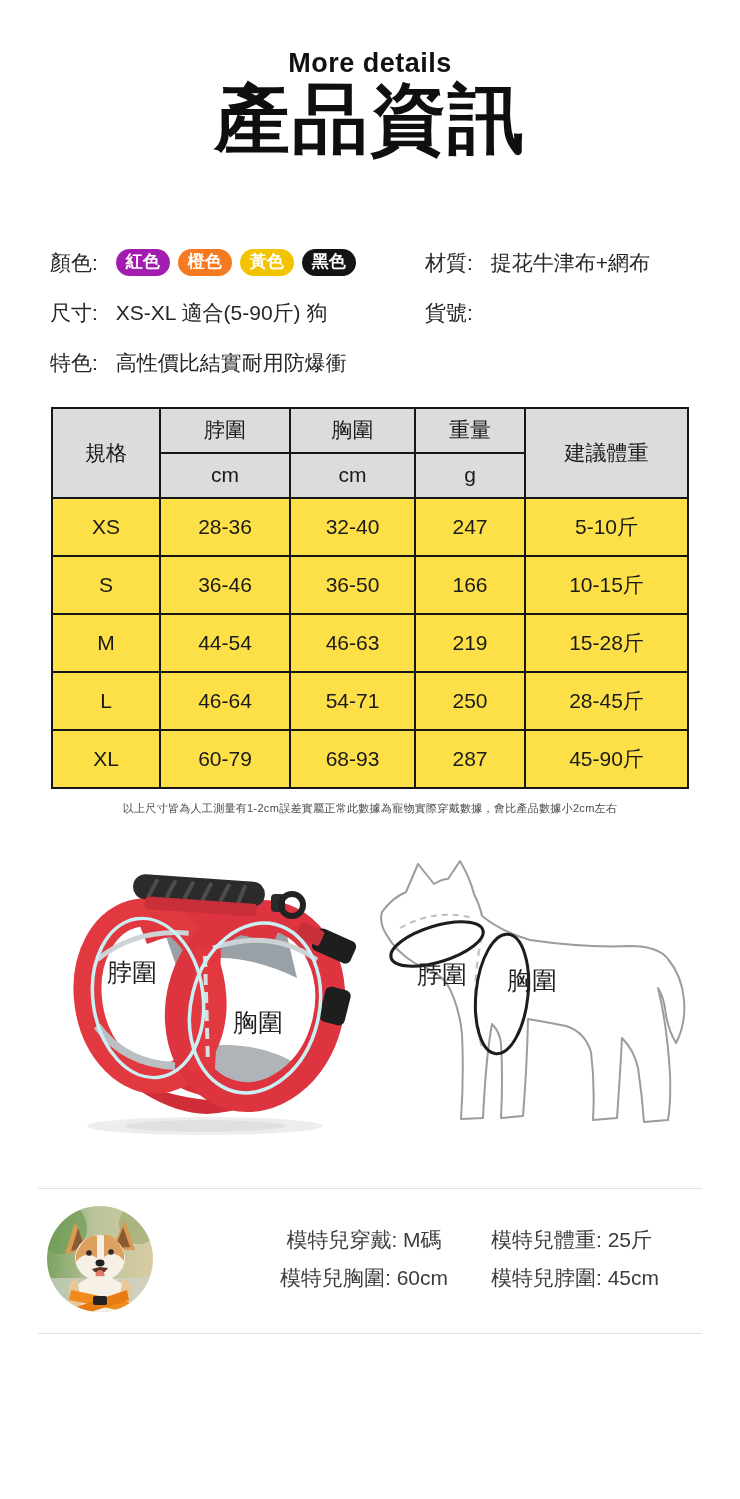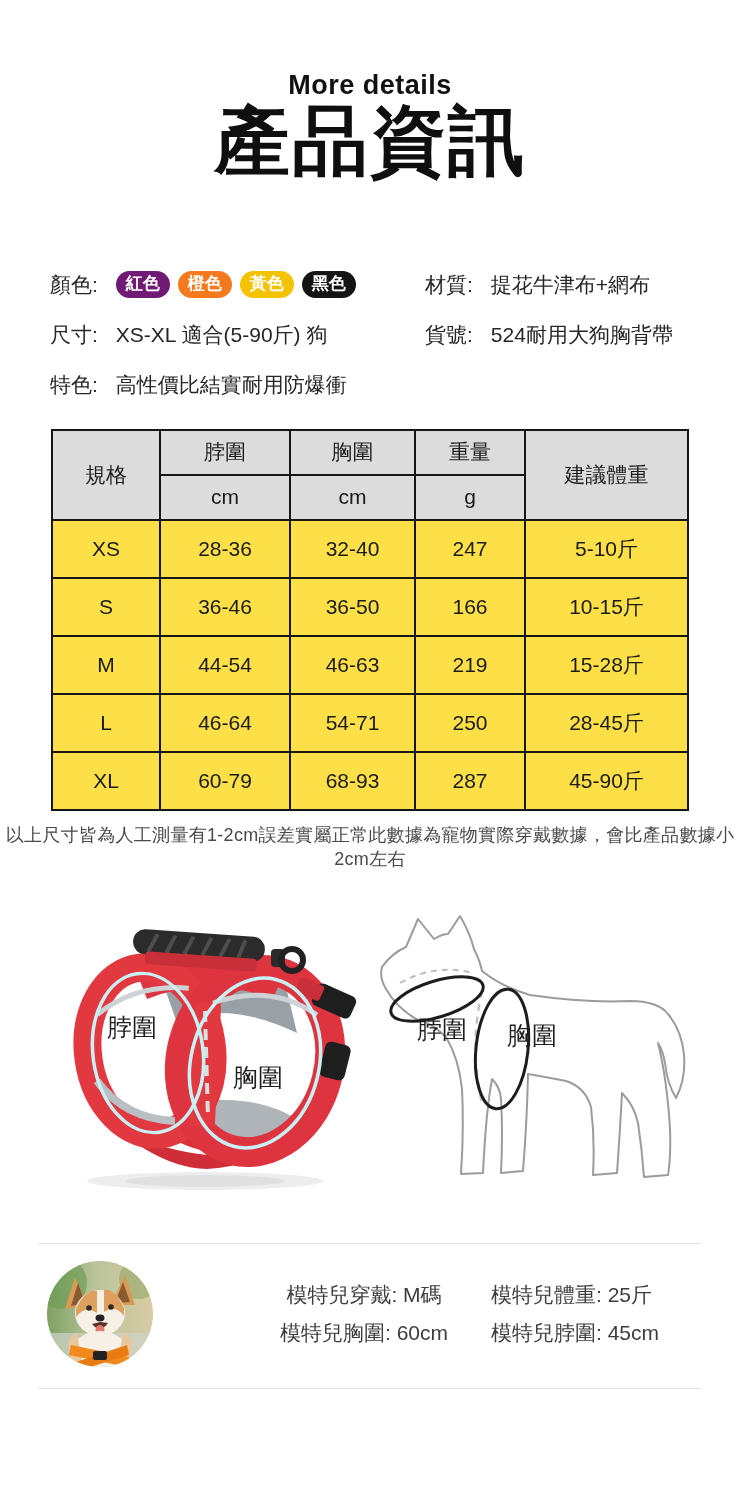--- a/index.html
+++ b/index.html
@@ -10,21 +10,21 @@
     height: 1499px;
     margin: 0 auto;
     background: #ffffff;
     overflow: hidden;
     font-family: "Liberation Sans", sans-serif;
     color: #1c1c1c;
   }
 
   
   .subtitle {
-    padding-top: 70px;
+    padding-top: 48px;
     text-align: center;
     font-size: 27px;
     font-weight: 800;
     color: #111;
     letter-spacing: 0.5px;
   }
   .title {
     text-align: center;
     font-size: 76px;
     font-weight: 900;
@@ -69,21 +69,21 @@
   table.size-chart td {
     border: 2px solid #161616;
     vertical-align: middle;
   }
   table.size-chart tr.hdr td { background: #dcdcdc; height: 45px; }
   table.size-chart tr.data td { background: #fde047; height: 58px; }
 
   .disclaimer {
     margin-top: 12px;
     text-align: center;
-    font-size: 18px;
+    font-size: 11px;
     color: #4a4a4a;
     letter-spacing: 0.3px;
   }
 
   
   .figures {
     position: relative;
     margin: 40px 0 0 45px;
     height: 300px;
     display: flex;
@@ -132,37 +132,36 @@
 
 <div class="page">
 
   <div class="subtitle">More details</div>
   <div class="title">產品資訊</div>
 
   <div class="attrs">
     <div class="attr-row">
       <span class="attr-label">顏色:</span>
       <span class="badges">
-        <span class="badge" style="background: #701a75;">紅色</span>
+        <span class="badge" style="background: #a21caf;">紅色</span>
         <span class="badge" style="background: rgb(245, 122, 31);">橙色</span>
         <span class="badge" style="background: rgb(243, 195, 0);">黃色</span>
         <span class="badge" style="background: rgb(20, 20, 20);">黑色</span>
       </span>
     </div>
     <div class="attr-row">
       <span class="attr-label">材質:</span>
       <span class="attr-value">提花牛津布+網布</span>
     </div>
     <div class="attr-row">
       <span class="attr-label">尺寸:</span>
       <span class="attr-value">XS-XL 適合(5-90斤) 狗</span>
     </div>
     <div class="attr-row">
       <span class="attr-label">貨號:</span>
-      <span class="attr-value">524耐用大狗胸背帶</span>
     </div>
     <div class="attr-row">
       <span class="attr-label">特色:</span>
       <span class="attr-value">高性價比結實耐用防爆衝</span>
     </div>
     <div class="attr-row"></div>
   </div>
 
   <table class="size-chart">
     <colgroup>

